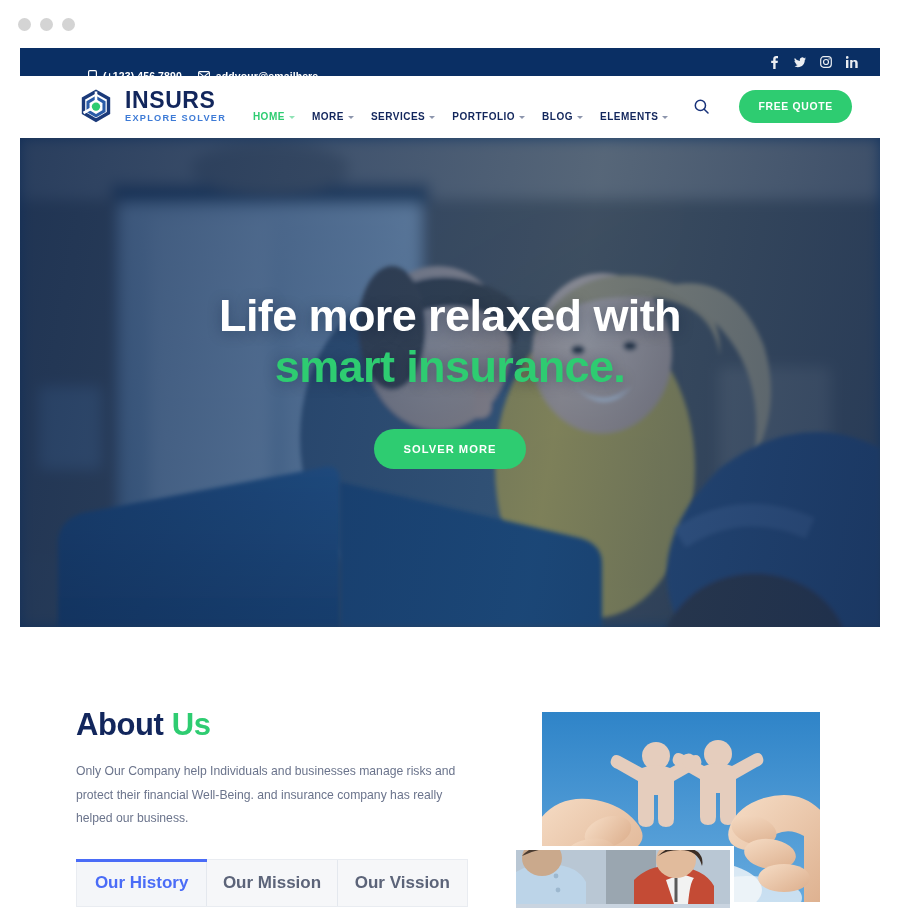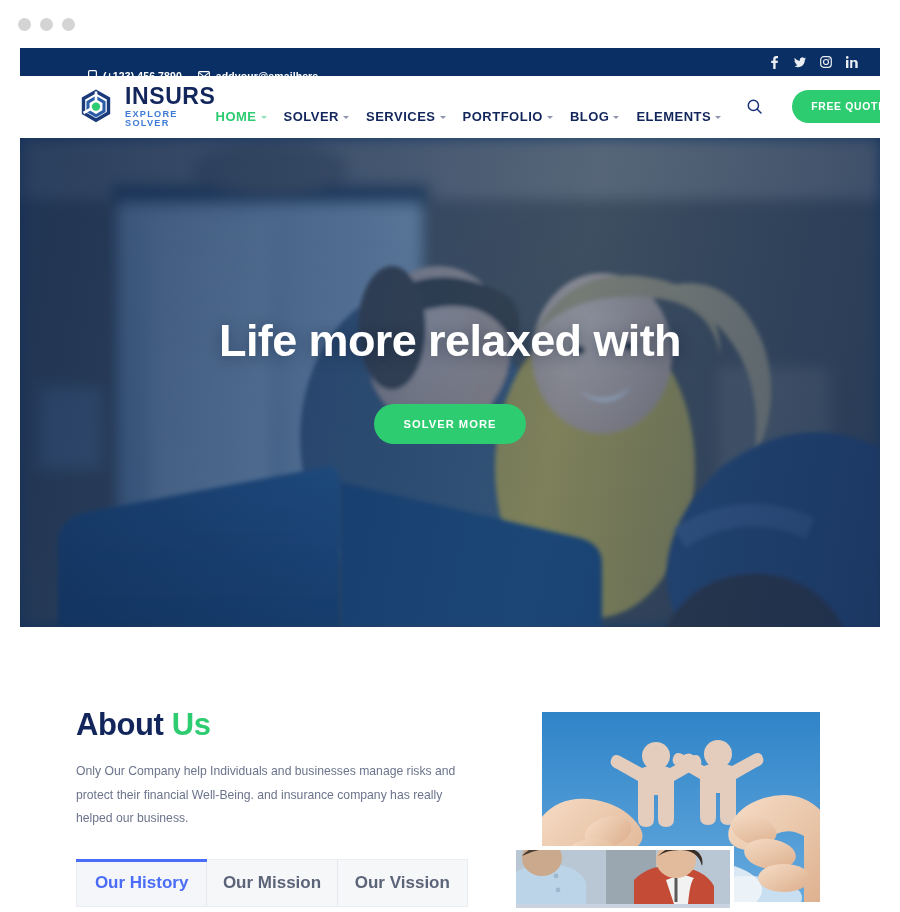--- a/index.html
+++ b/index.html
@@ -116,21 +116,21 @@
   .nav {
     margin-left: auto;
     display: flex;
     align-items: center;
     gap: 17px;
   }
   .nav-item {
     display: flex;
     align-items: center;
     gap: 4px;
-    font-size: 13px;
+    font-size: 10px;
     font-weight: 700;
     letter-spacing: .5px;
     color: #12265c;
     cursor: pointer;
     white-space: nowrap;
     margin-top: 20px;
   }
   .nav-item.active { color: #2ecc71; }
   .nav-item.active .caret { border-top-color: #8fe3b5; }
   .caret {
@@ -363,21 +363,21 @@
         <span class="logo-tag">EXPLORE SOLVER</span>
       </span>
     </div>
 
     <div class="nav">
       <div class="nav-item active">
         <span>HOME</span>
         <span class="caret"></span>
       </div>
       <div class="nav-item">
-        <span>SOLVER</span>
+        <span>MORE</span>
         <span class="caret"></span>
       </div>
       <div class="nav-item">
         <span>SERVICES</span>
         <span class="caret"></span>
       </div>
       <div class="nav-item">
         <span>PORTFOLIO</span>
         <span class="caret"></span>
       </div>
@@ -469,20 +469,21 @@
         <g>
           <path d="M38 489 L38 405 q0 -22 24 -30 L300 330 q20 -6 20 14 L320 489 Z" fill="url(#sofag)" filter="url(#blur2)"></path>
           <path d="M320 344 L560 400 q22 6 22 26 L582 489 L320 489 Z" fill="#1d4775" filter="url(#blur2)"></path>
         </g>
       </svg>
     </div>
     <div class="hero-overlay"></div>
     <div class="hero-inner">
       <h1 class="hero-h1">
         <span>Life more relaxed with</span>
+        <span class="accent">smart insurance.</span>
       </h1>
       <button class="hero-cta">SOLVER MORE</button>
     </div>
   </div>
 
   <div class="about">
     <div class="about-left">
       <div class="about-title">
         <span>About</span>
         <span class="accent">Us</span>

